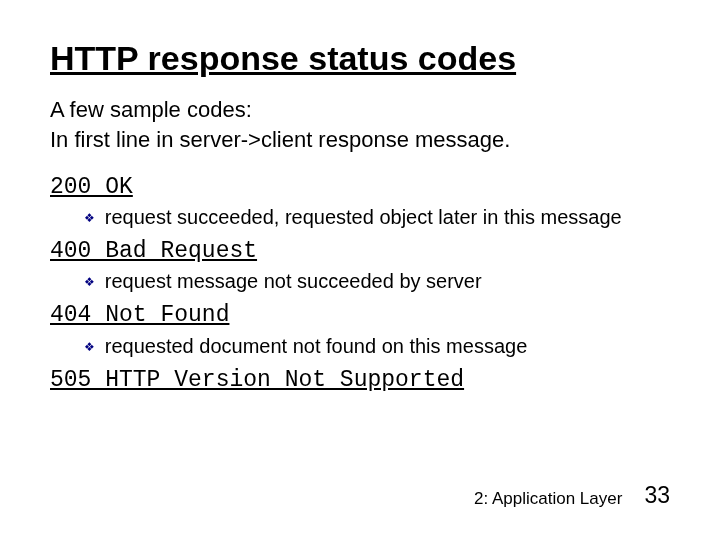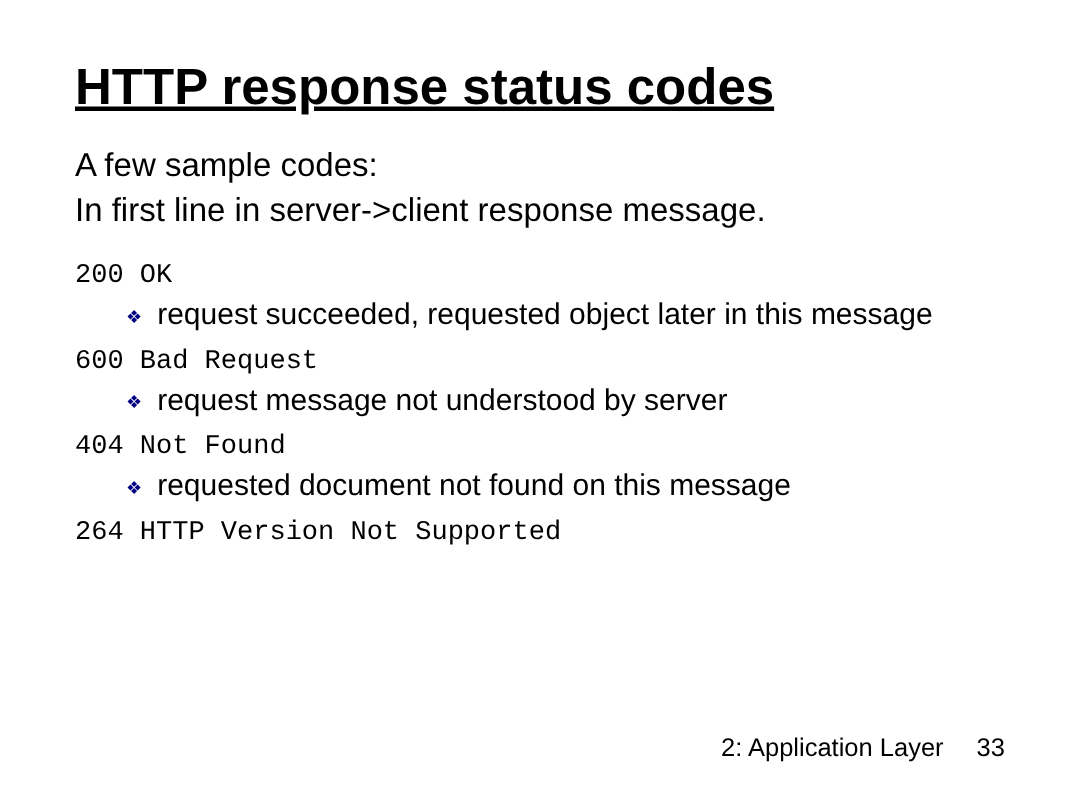--- a/index.html
+++ b/index.html
@@ -30,22 +30,23 @@
     font-size: 22px;
     line-height: 1.35;
     margin-bottom: 16px;
   }
   .codes {
     font-size: 22px;
     line-height: 1.45;
   }
   .code-line {
     font-family: "Courier New", Courier, monospace;
-    font-size: 18px;
+    font-size: 23px;
     margin-top: 4px;
+    text-decoration: underline;
   }
   .desc-line {
     display: flex;
     align-items: flex-start;
     margin-left: 34px;
     font-size: 20px;
     line-height: 1.35;
   }
   .bullet {
     color: #000080;
@@ -58,21 +59,21 @@
     position: absolute;
     bottom: 24px;
     right: 50px;
     font-size: 17px;
     display: flex;
     align-items: flex-end;
     gap: 22px;
   }
   .footer .num {
     font-family: Arial, Helvetica, sans-serif;
-    font-size: 17px;
+    font-size: 23px;
   }
 </style>
 </head>
 <body>
 
 <div class="slide">
 
   <h1 class="title">HTTP response status codes</h1>
 
   <div class="intro">
@@ -81,33 +82,33 @@
   </div>
 
   <div class="codes">
 
     <div class="code-line">200 OK</div>
     <div class="desc-line">
       <span class="bullet">❖</span>
       <span>request succeeded, requested object later in this message</span>
     </div>
 
-    <div class="code-line">600 Bad Request</div>
+    <div class="code-line">400 Bad Request</div>
     <div class="desc-line">
       <span class="bullet">❖</span>
-      <span>request message not understood by server</span>
+      <span>request message not succeeded by server</span>
     </div>
 
     <div class="code-line">404 Not Found</div>
     <div class="desc-line">
       <span class="bullet">❖</span>
       <span>requested document not found on this message</span>
     </div>
 
-    <div class="code-line">264 HTTP Version Not Supported</div>
+    <div class="code-line">505 HTTP Version Not Supported</div>
 
   </div>
 
   <div class="footer">
     <span>2: Application Layer</span>
     <span class="num">33</span>
   </div>
 
 </div>
 

